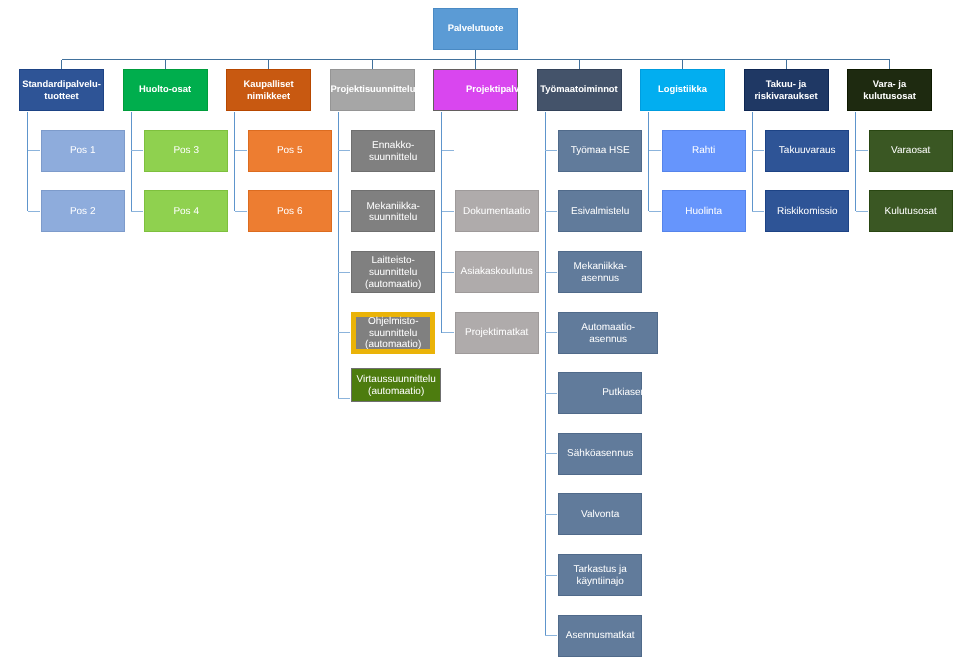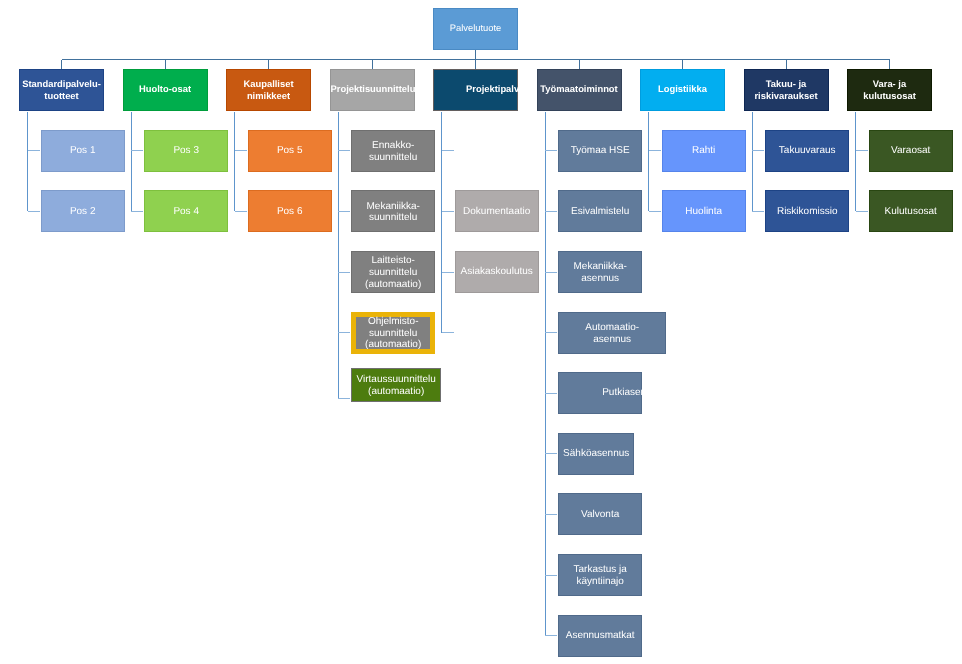--- a/index.html
+++ b/index.html
@@ -4,21 +4,21 @@
 <title>Palvelutuote</title>
 <style>
   html,body{margin:0;padding:0;background:#ffffff;}
   body{width:962px;height:664px;overflow:hidden;
        font-family:"Liberation Sans","DejaVu Sans",sans-serif;
        -webkit-font-smoothing:antialiased;text-rendering:geometricPrecision;}
   #stage{position:relative;width:962px;height:664px;background:#ffffff;}
   .node{position:absolute;box-sizing:border-box;display:flex;align-items:center;
         justify-content:center;text-align:center;color:#ffffff;overflow:visible;}
   .node .lbl{display:block;width:100%;white-space:nowrap;}
-  .lvl0{font-weight:normal;font-size:9.4px;line-height:11.6px;}
+  .lvl0{font-weight:bold;font-size:9.4px;line-height:11.6px;}
   .lvl1{font-weight:bold;font-size:9.4px;line-height:11.6px;}
   .lvl2{font-weight:normal;font-size:10px;line-height:11.7px;}
   .one-line .lbl{position:relative;top:-1px;}
   .multi-line .lbl{position:relative;top:1px;}
   .conn{position:absolute;background:#41719C;}
   .conn2{background:#5E95CC;}
   .conn3{background:#8CB4DC;}
 </style>
 </head>
 <body>
@@ -115,48 +115,51 @@
     </div>
 <div class="node lvl2 multi-line" style="left:351.2px;top:251.0px;width:84.0px;height:42.0px;background:#808080;border:1px solid #6F6F6F;">
       <span class="lbl">Laitteisto-<br>suunnittelu<br>(automaatio)</span>
     </div>
 <div class="node lvl2 multi-line" style="left:351.2px;top:311.6px;width:84.0px;height:42.0px;background:#808080;border:5px solid #eab308;justify-content:flex-end;">
       <span class="lbl">Ohjelmisto-<br>suunnittelu<br>(automaatio)</span>
     </div>
 <div class="node lvl2 multi-line" style="left:351.2px;top:368px;width:90.0px;height:34px;background:#4d7c0f;border:1px solid #6F6F6F;">
       <span class="lbl">Virtaussuunnittelu<br>(automaatio)</span>
     </div>
-<div class="node lvl1 one-line" style="left:433.0px;top:68.5px;width:85.0px;height:42.0px;background:#0c4a6e;border:1px solid #635F5F;padding-left:32px;">
+<div class="node lvl1 one-line" style="left:433.0px;top:68.5px;width:85.0px;height:42.0px;background:#d946ef;border:1px solid #635F5F;padding-left:32px;">
       <span class="lbl">Projektipalvelut</span>
     </div>
 <div class="node lvl2" style="left:454.7px;top:190.4px;width:84.0px;height:42.0px;background:#AFABAB;border:1px solid #9E9A9A;">
       <span class="lbl">Dokumentaatio</span>
     </div>
 <div class="node lvl2" style="left:454.7px;top:251.0px;width:84.0px;height:42.0px;background:#AFABAB;border:1px solid #9E9A9A;">
       <span class="lbl">Asiakaskoulutus</span>
+    </div>
+<div class="node lvl2" style="left:454.7px;top:311.6px;width:84.0px;height:42.0px;background:#AFABAB;border:1px solid #9E9A9A;">
+      <span class="lbl">Projektimatkat</span>
     </div>
 <div class="node lvl1 one-line" style="left:536.5px;top:68.5px;width:85.0px;height:42.0px;background:#44536A;border:1px solid #334259;">
       <span class="lbl">Työmaatoiminnot</span>
     </div>
 <div class="node lvl2" style="left:558.2px;top:129.8px;width:84.0px;height:42.0px;background:#617B9B;border:1px solid #506A8A;">
       <span class="lbl">Työmaa HSE</span>
     </div>
 <div class="node lvl2" style="left:558.2px;top:190.4px;width:84.0px;height:42.0px;background:#617B9B;border:1px solid #506A8A;">
       <span class="lbl">Esivalmistelu</span>
     </div>
 <div class="node lvl2 multi-line" style="left:558.2px;top:251.0px;width:84.0px;height:42.0px;background:#617B9B;border:1px solid #506A8A;">
       <span class="lbl">Mekaniikka-<br>asennus</span>
     </div>
-<div class="node lvl2 multi-line" style="left:558.2px;top:311.6px;width:108px;height:42.0px;background:#617B9B;border:1px solid #506A8A;">
+<div class="node lvl2 multi-line" style="left:558.2px;top:311.6px;width:100px;height:42.0px;background:#617B9B;border:1px solid #506A8A;">
       <span class="lbl">Automaatio-<br>asennus</span>
     </div>
 <div class="node lvl2" style="left:558.2px;top:372.2px;width:84.0px;height:42.0px;background:#617B9B;border:1px solid #506A8A;padding-left:43px;">
       <span class="lbl">Putkiasennus</span>
     </div>
-<div class="node lvl2" style="left:558.2px;top:432.8px;width:76px;height:42.0px;background:#617B9B;border:1px solid #506A8A;">
+<div class="node lvl2" style="left:558.2px;top:432.8px;width:84.0px;height:42.0px;background:#617B9B;border:1px solid #506A8A;">
       <span class="lbl">Sähköasennus</span>
     </div>
 <div class="node lvl2" style="left:558.2px;top:493.4px;width:84.0px;height:42.0px;background:#617B9B;border:1px solid #506A8A;">
       <span class="lbl">Valvonta</span>
     </div>
 <div class="node lvl2 multi-line" style="left:558.2px;top:554.0px;width:84.0px;height:42.0px;background:#617B9B;border:1px solid #506A8A;">
       <span class="lbl">Tarkastus ja<br>käyntiinajo</span>
     </div>
 <div class="node lvl2" style="left:558.2px;top:614.6px;width:84.0px;height:42.0px;background:#617B9B;border:1px solid #506A8A;">
       <span class="lbl">Asennusmatkat</span>

